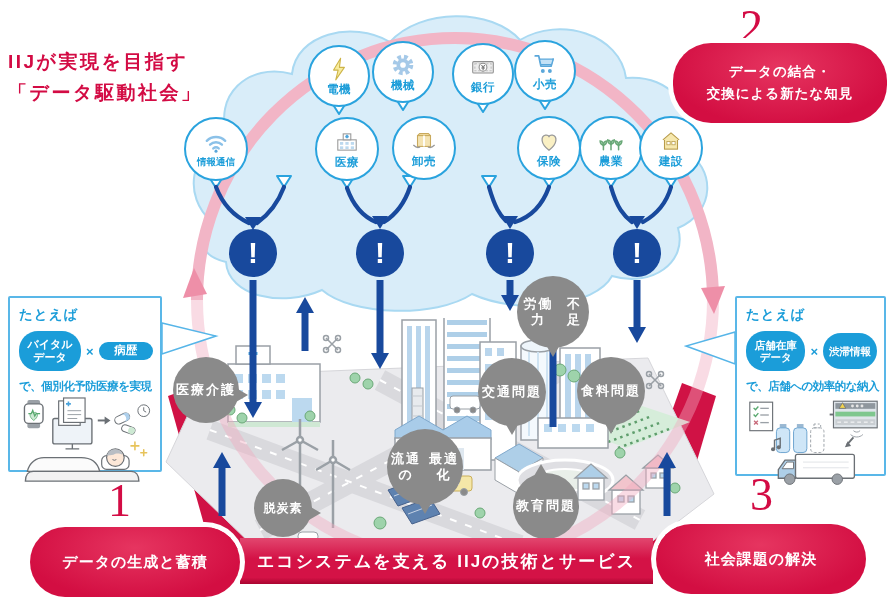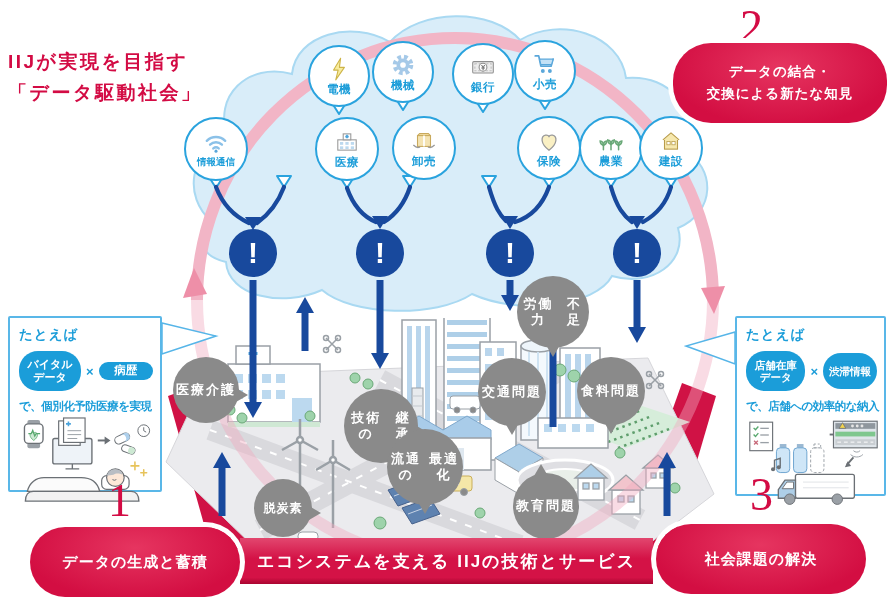--- a/index.html
+++ b/index.html
@@ -46,21 +46,21 @@
   .pill-red{background:radial-gradient(ellipse at 50% 30%,#e63560 0%,#d30e42 75%);border-radius:38px;
             color:#fff;display:flex;flex-direction:column;align-items:center;justify-content:center;
             font-weight:bold;z-index:8;box-shadow:0 0 0 5px #fff;text-align:center;}
   #banner{left:240px;top:538px;width:413px;height:46px;z-index:7;
           background:linear-gradient(180deg,#e2476f 0%,#d41246 45%,#d41246 86%,#a90530 100%);
           display:flex;align-items:center;justify-content:center;}
   #banner .t{color:#fff;font-weight:bold;font-size:17px;letter-spacing:2px;white-space:nowrap;}
 
   
   .sidebox{background:#fff;border:2px solid #59b7e8;border-radius:2px;z-index:7;box-sizing:border-box;
-           padding:8px 7px 4px 9px;margin-top:20px;}
+           padding:8px 7px 4px 9px;}
   .sidebox .intro{color:#1b9dd9;font-weight:bold;font-size:13.5px;letter-spacing:1px;}
   .pillrow{display:flex;align-items:center;gap:5px;margin:7px 0 8px 0;}
   .bluepill{background:#1b9dd9;color:#fff;font-weight:bold;border-radius:19px;
             display:flex;flex-direction:column;align-items:center;justify-content:center;
             line-height:1.15;text-align:center;}
   .op{color:#1b9dd9;font-weight:bold;font-size:13px;}
   .result{color:#1b9dd9;font-weight:bold;font-size:11.5px;letter-spacing:-0.5px;white-space:nowrap;}
 </style>
 </head>
 <body>
@@ -473,24 +473,20 @@
       <span>!</span>
     </div>
   <div class="abs ex-circle" style="left:613px;top:229px">
       <span>!</span>
     </div>
 
   <div class="abs issue tail-right" style="left:173px;top:357px;width:66px;height:66px">
     <span>医療</span>
       <span>介護</span>
   </div>
-  <div class="abs issue tail-right" style="left:344px;top:389px;width:74px;height:74px">
-    <span>技術の</span>
-      <span>継承</span>
-  </div>
   <div class="abs issue tail-down" style="left:517px;top:276px;width:72px;height:72px">
     <span>労働力</span>
       <span>不足</span>
   </div>
   <div class="abs issue tail-down" style="left:478px;top:358px;width:68px;height:68px">
     <span>交通</span>
       <span>問題</span>
   </div>
   <div class="abs issue tail-down" style="left:577px;top:357px;width:68px;height:68px">
     <span>食料</span>

